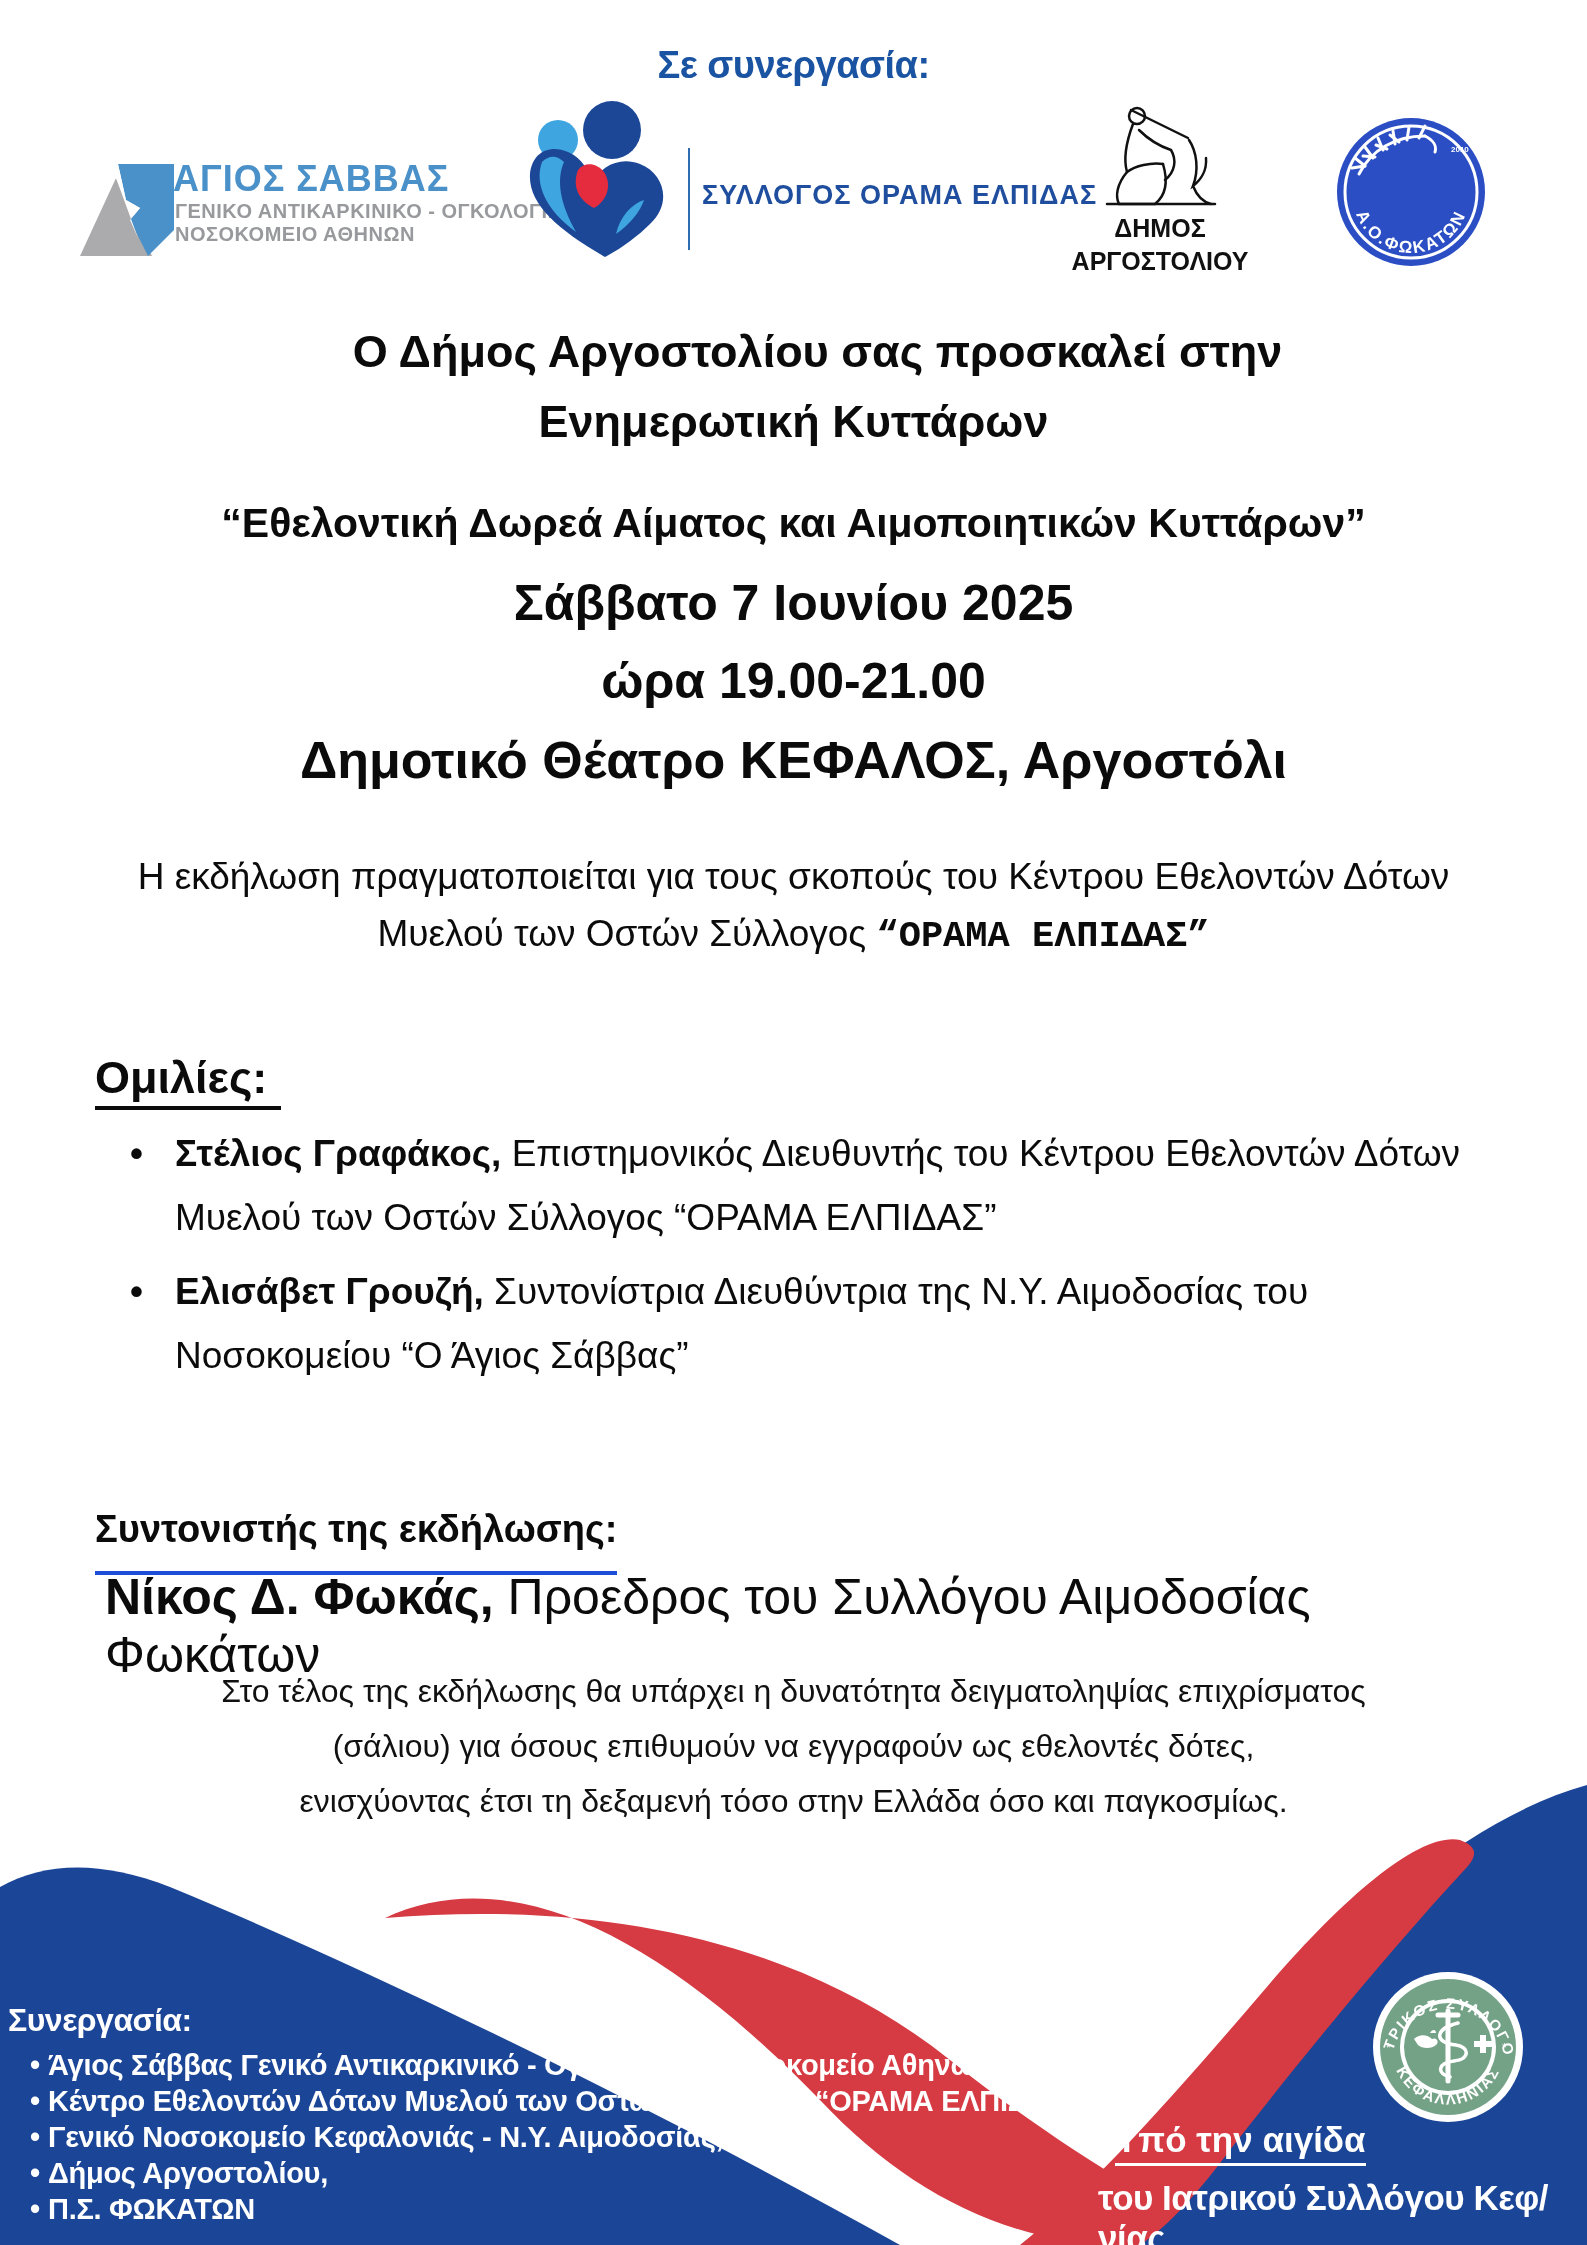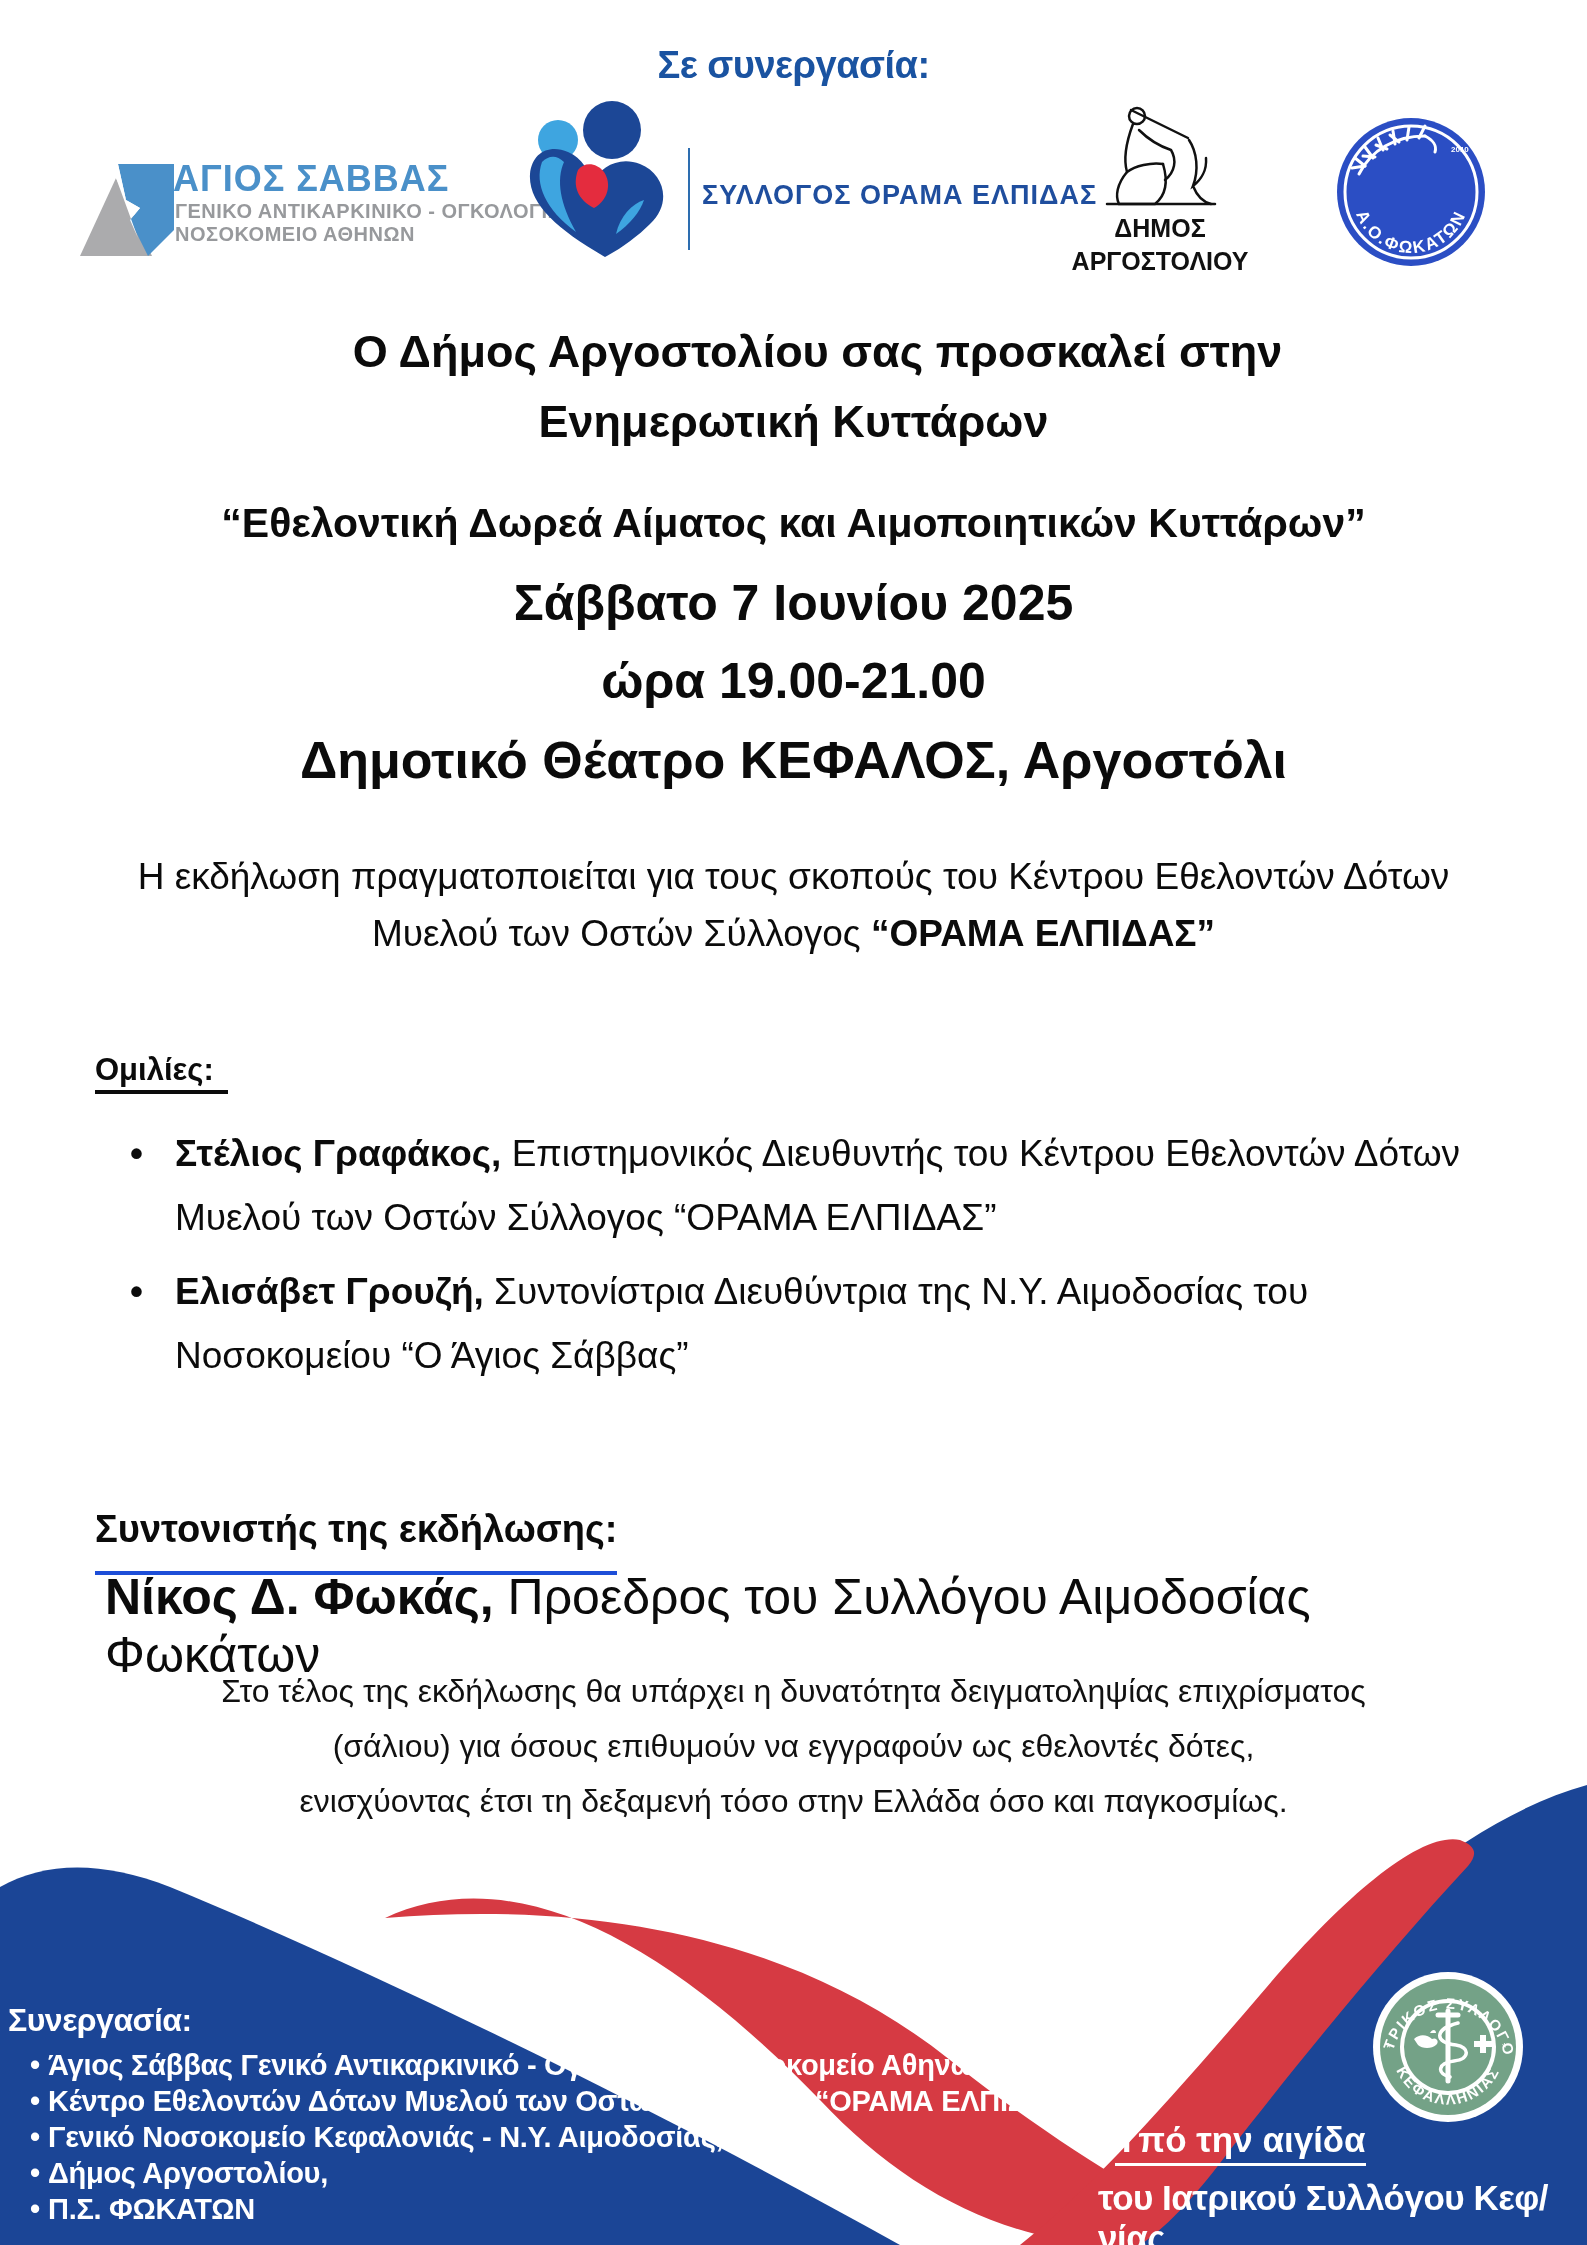--- a/index.html
+++ b/index.html
@@ -22,23 +22,23 @@
   .dimos-text{left:1060px;top:212px;width:200px;text-align:center;font-size:25px;font-weight:bold;color:#111;line-height:33px;}
   .fokaton-logo{left:1335px;top:116px;}
   
   .intro1{top:326px;font-size:45px;font-weight:bold;margin-left:24px;}
   .intro2{top:396px;font-size:45px;font-weight:bold;}
   .evt-title{top:500px;font-size:41px;font-weight:bold;}
   .evt-date{top:574px;font-size:50px;font-weight:bold;}
   .evt-time{top:652px;font-size:50px;font-weight:bold;}
   .evt-venue{top:730px;font-size:52px;font-weight:bold;}
   .purpose{top:848px;left:110px;width:1367px;text-align:center;font-size:37px;line-height:57px;}
-  .purpose b{font-weight:bold;}
-  
-  .sp-head{left:95px;top:1052px;font-size:31px;font-weight:bold;border-bottom:4px solid #0b0b0b;padding-right:14px;padding-bottom:2px;}
+  .purpose b{font-weight:bold;font-family:Liberation Mono, monospace;}
+  
+  .sp-head{left:95px;top:1052px;font-size:45px;font-weight:bold;border-bottom:4px solid #0b0b0b;padding-right:14px;padding-bottom:2px;}
   .sp-list{left:130px;top:1122px;width:1350px;}
   .sp-item{display:flex;margin-bottom:10px;}
   .sp-dot{width:45px;font-size:37px;line-height:64px;font-weight:bold;}
   .sp-text{flex:1;font-size:37px;line-height:64px;}
   .sp-text b{font-weight:bold;}
   
   .mod-head{left:95px;top:1508px;font-size:38px;font-weight:bold;border-bottom:4px solid #1d4ed8;padding-bottom:20px;}
   .mod-line{left:105px;top:1568px;width:1400px;font-size:50px;}
   .mod-line b{font-weight:bold;}
   

